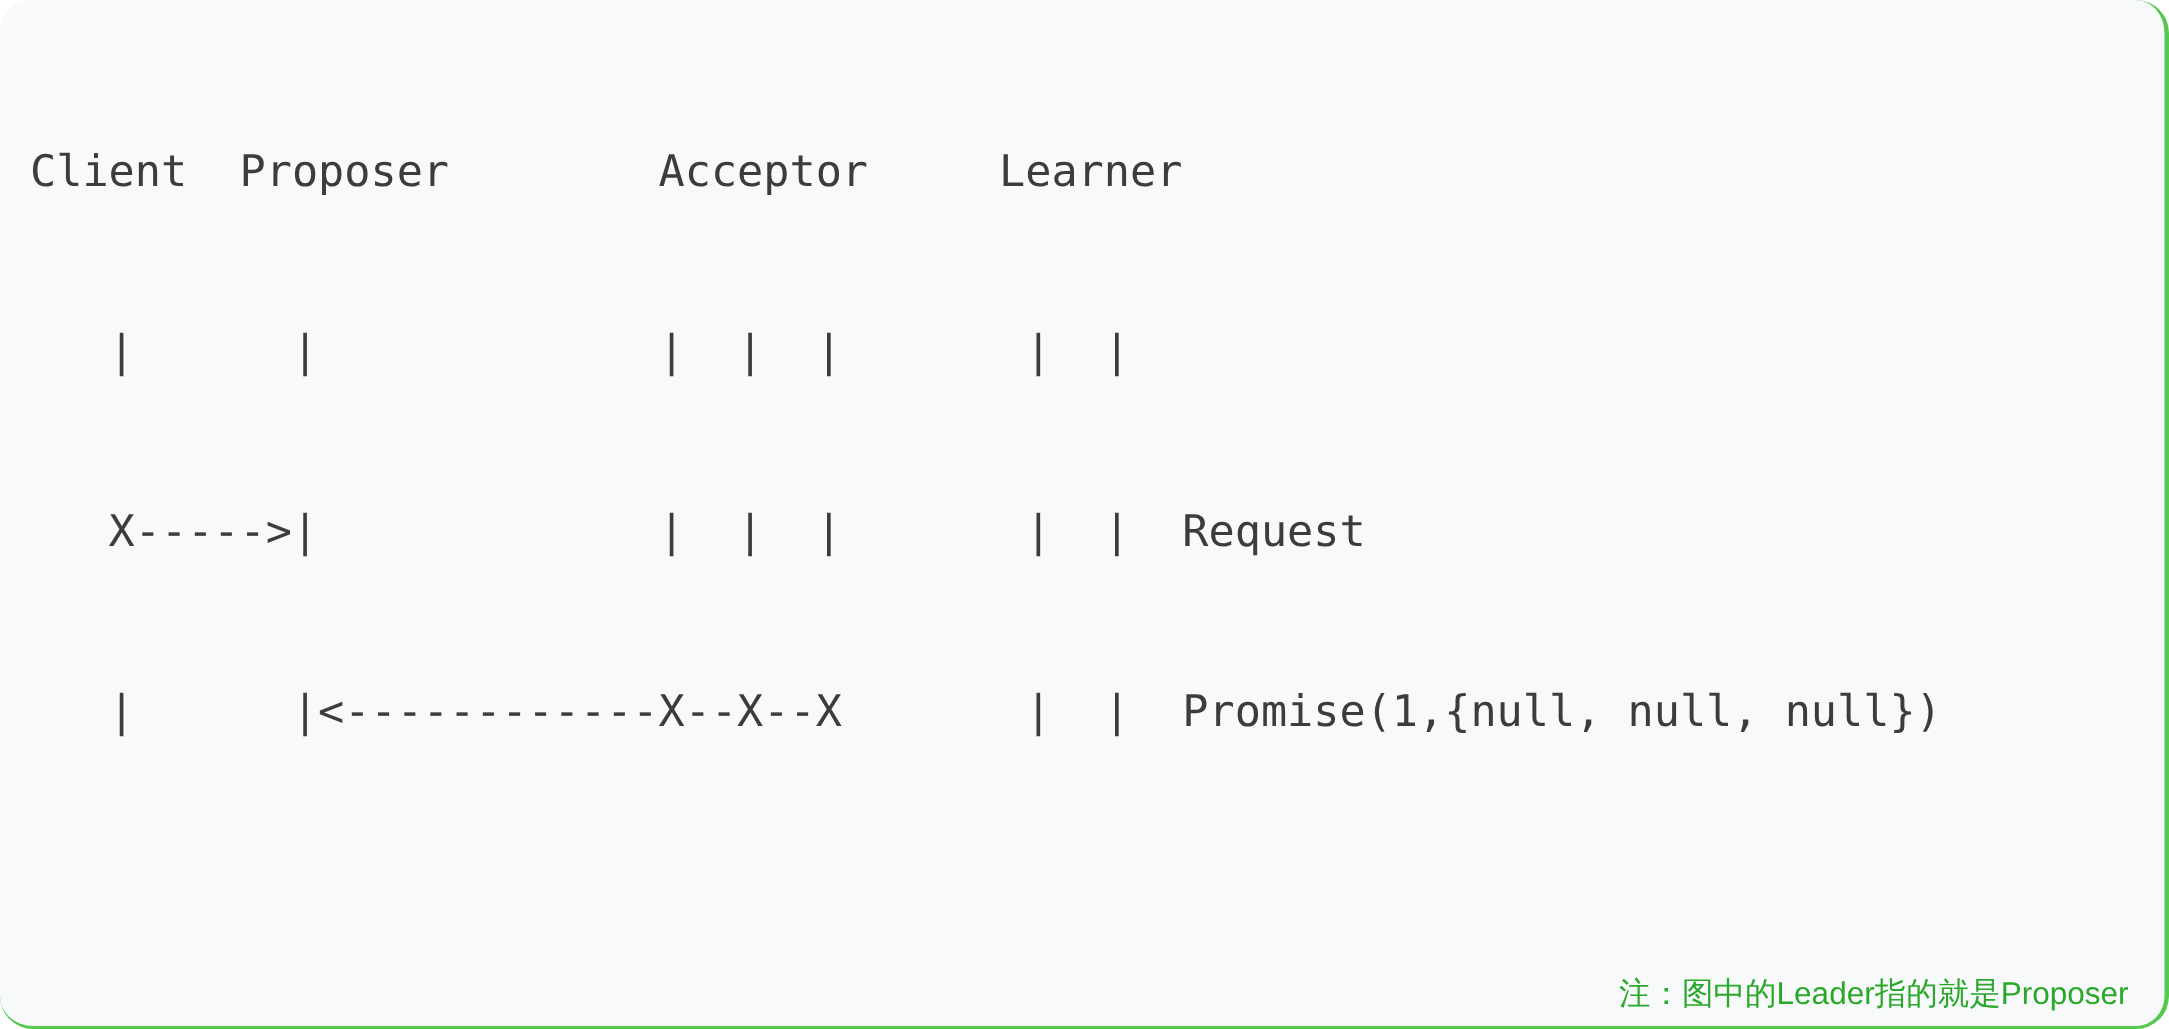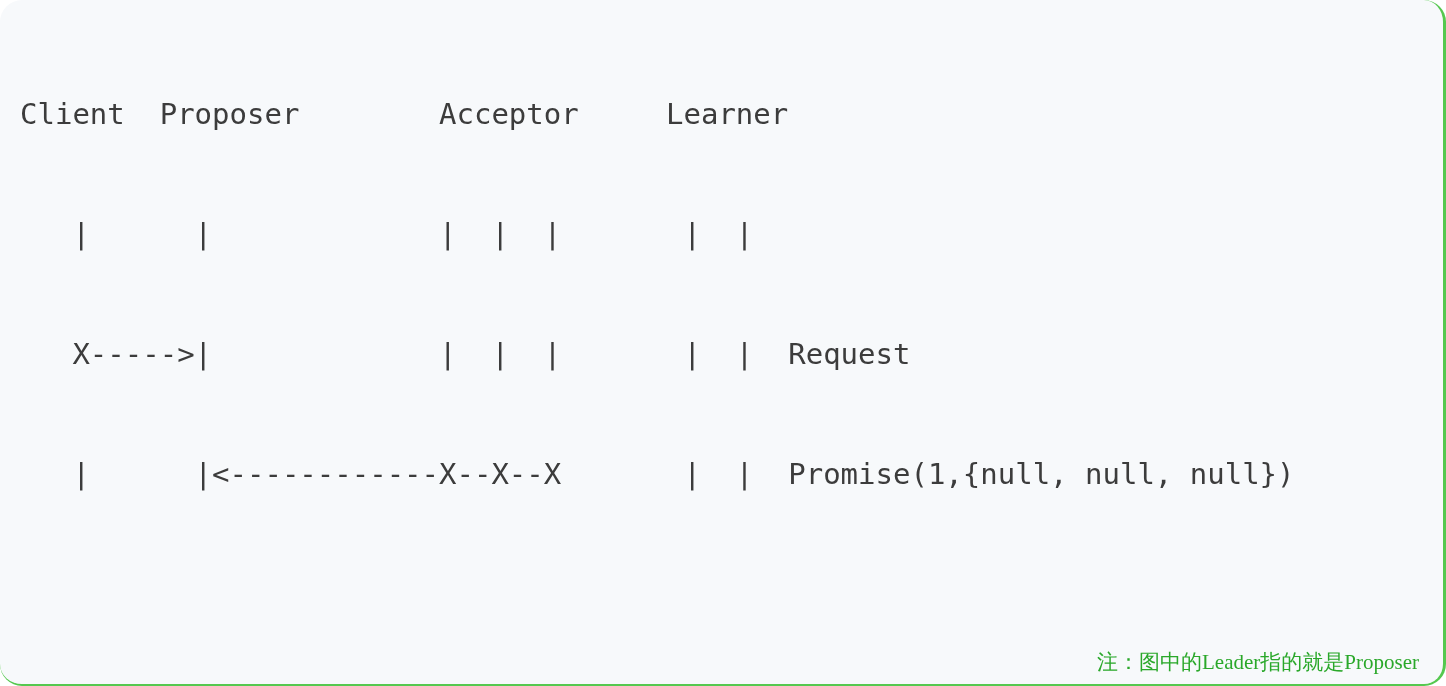--- a/index.html
+++ b/index.html
@@ -24,21 +24,21 @@
     color: var(--ink, #3c3c3c);
     white-space: pre;
   }
   .line { height: 40px; white-space: pre; }
   .note {
     position: absolute;
     right: 24px;
     bottom: 8px;
     font-size: 21px;
     color: var(--note, #2aa82a);
-    font-family: Liberation Serif, serif;
+    font-family: Liberation Sans, sans-serif;
     white-space: nowrap;
   }
 </style>
 </head>
 <body>
 
 <div class="screen">
   <div class="diagram">
     <div class="line">Client  Proposer        Acceptor     Learner</div>
     <div class="line">   |      |             |  |  |       |  |</div>

